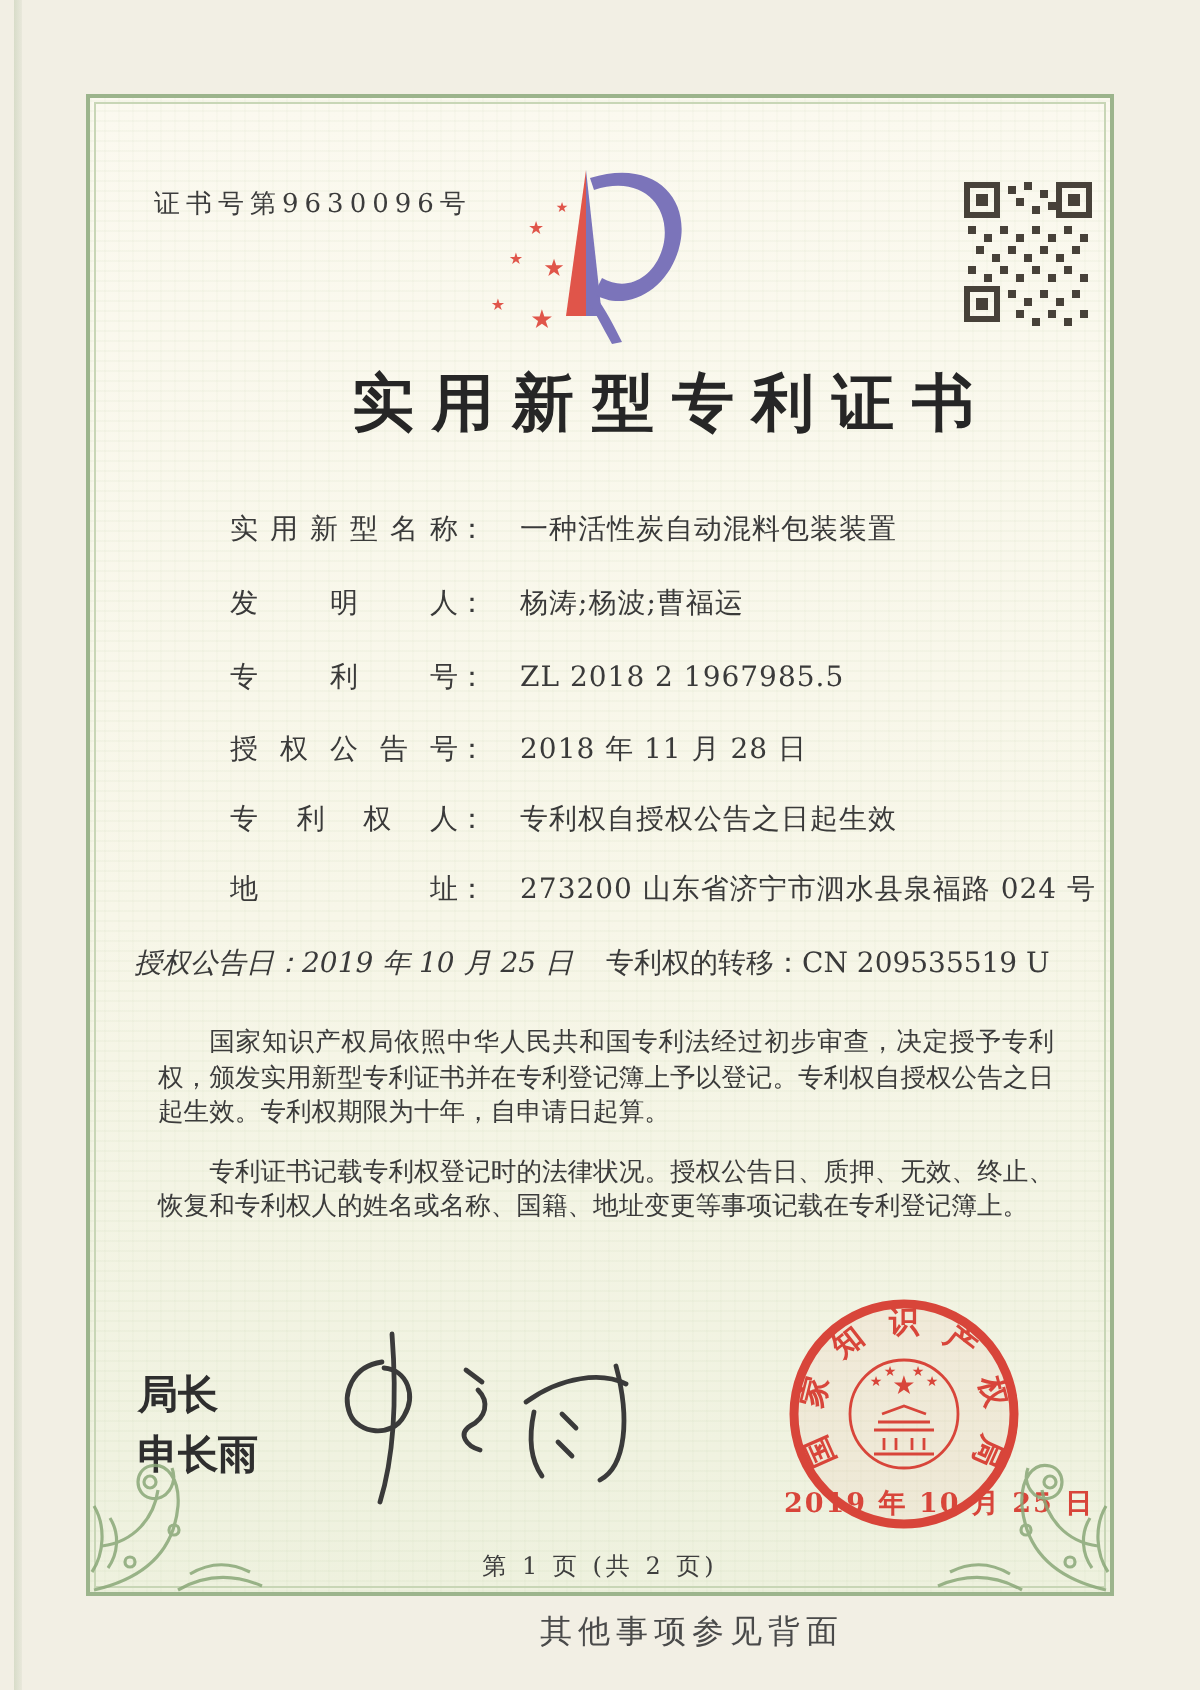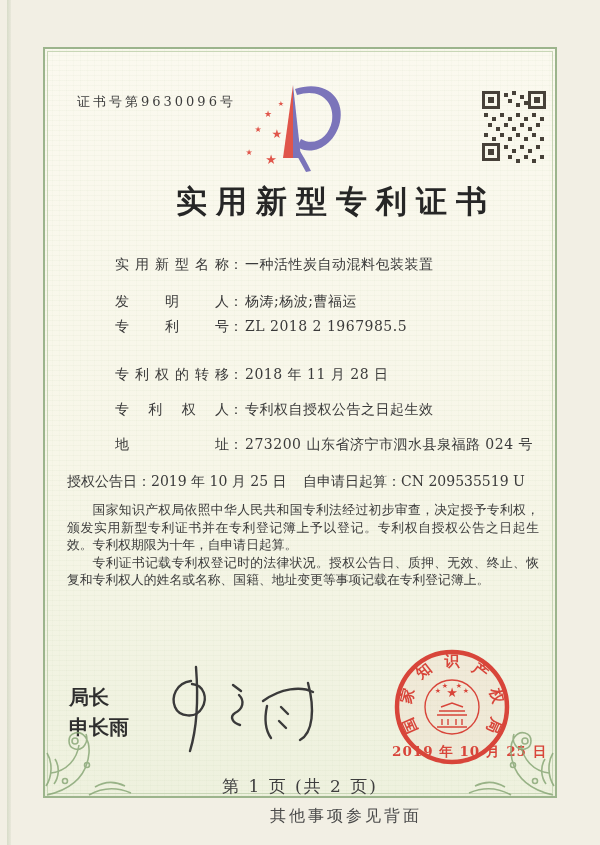--- a/index.html
+++ b/index.html
@@ -36,35 +36,35 @@
     font-size:31px;font-weight:bold;letter-spacing:9px;color:#262626;white-space:nowrap;margin-left:36px;
   }
   .fields{position:absolute;left:22px;top:0;width:472px;font-size:14px;}
   .frow{position:absolute;left:0;white-space:nowrap;}
   .frow .lab{
     display:inline-block;width:114px;text-align:justify;text-align-last:justify;
     vertical-align:bottom;
     margin-left:48px;
   }
   .frow .colon{margin:0 2px 0 0;}
-  .frow .val{letter-spacing:.5px;}
-  .r1{top:207px}.r2{top:244px}.r3{top:269px}.r4{top:317px}.r5{top:352px}.r6{top:387px}
+  .frow .val{letter-spacing:.5px;margin-left:15px;}
+  .r1{top:207px}.r2{top:244px}.r3{top:281px}.r4{top:317px}.r5{top:352px}.r6{top:387px}
   .grant-row{position:absolute;left:22px;top:424px;width:472px;font-size:14px;white-space:nowrap;}
-  .grant-row .pair1{display:inline-block;width:236px;}
+  .grant-row .pair1{display:inline-block;width:236px;font-style:italic;}
   .paras{
     position:absolute;left:22px;top:452px;width:472px;
     font-size:12.8px;line-height:17.6px;text-align:justify;color:#3b3b3b;
   }
-  .paras p{margin:0;text-indent:2em;}
+  .paras p{margin:12px;text-indent:2em;}
   .signer{position:absolute;left:24px;top:633px;font-size:20px;font-weight:bold;line-height:30px;color:#2e2e2e;}
   .sig{position:absolute;left:116px;top:612px;}
   .sealwrap{position:absolute;left:330px;top:594px;}
   .pagefoot{
     position:absolute;left:0;top:726px;width:100%;text-align:center;
-    font-size:17px;letter-spacing:2px;color:#3e3e3e;
+    font-size:12px;letter-spacing:2px;color:#3e3e3e;
   }
   .backnote{
     position:absolute;left:0;top:806px;width:100%;text-align:center;
     font-size:16px;letter-spacing:3px;color:#4a4a4a;padding-left:46px;
   }
   .ornament{position:absolute;width:112px;height:112px;}
   .orn-left{left:-4px;bottom:-5px;}
   .orn-right{right:-4px;bottom:-5px;transform:scaleX(-1);}
   .qc{fill:#474139;}
   svg text.sealch{font-family:"DejaVu Serif","Liberation Serif",serif;}
@@ -149,32 +149,32 @@
     <div class="frow r1">
       <span class="lab">实用新型名称</span><span class="colon">：</span><span class="val">一种活性炭自动混料包装装置</span>
     </div>
     <div class="frow r2">
       <span class="lab">发明人</span><span class="colon">：</span><span class="val">杨涛;杨波;曹福运</span>
     </div>
     <div class="frow r3">
       <span class="lab">专利号</span><span class="colon">：</span><span class="val">ZL 2018 2 1967985.5</span>
     </div>
     <div class="frow r4">
-      <span class="lab">专利权的转移</span><span class="colon">：</span><span class="val">2018 年 11 月 28 日</span>
+      <span class="lab">授权公告号</span><span class="colon">：</span><span class="val">2018 年 11 月 28 日</span>
     </div>
     <div class="frow r5">
       <span class="lab">专利权人</span><span class="colon">：</span><span class="val">专利权自授权公告之日起生效</span>
     </div>
     <div class="frow r6">
       <span class="lab">地址</span><span class="colon">：</span><span class="val">273200 山东省济宁市泗水县泉福路 024 号</span>
     </div>
   </div>
 
   <div class="grant-row">
-    <span class="pair1"><span>授权公告日</span><span>：</span><span>2019 年 10 月 25 日</span></span><span>自申请日起算</span><span>：</span><span>CN 209535519 U</span>
+    <span class="pair1"><span>授权公告日</span><span>：</span><span>2019 年 10 月 25 日</span></span><span>专利权的转移</span><span>：</span><span>CN 209535519 U</span>
   </div>
 
   <div class="paras">
     <p>国家知识产权局依照中华人民共和国专利法经过初步审查，决定授予专利权，颁发实用新型专利证书并在专利登记簿上予以登记。专利权自授权公告之日起生效。专利权期限为十年，自申请日起算。</p>
     <p>专利证书记载专利权登记时的法律状况。授权公告日、质押、无效、终止、恢复和专利权人的姓名或名称、国籍、地址变更等事项记载在专利登记簿上。</p>
   </div>
 
   <div class="signer">
     <div>局长</div>
     <div>申长雨</div>

